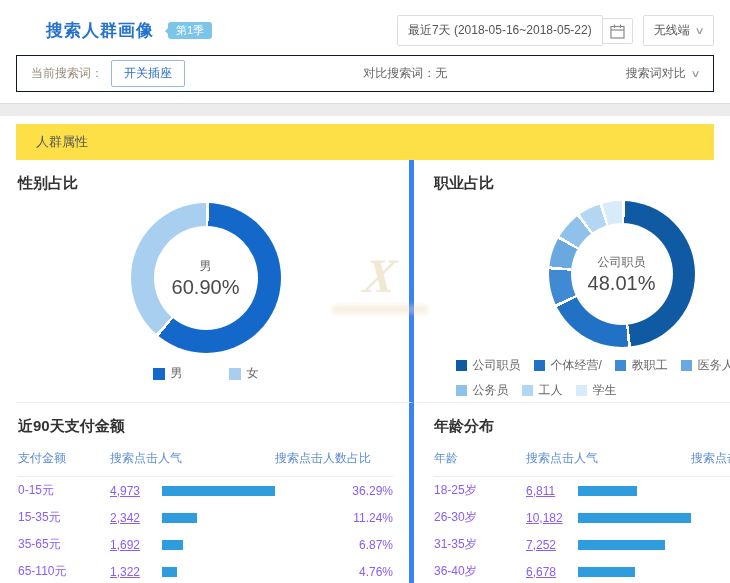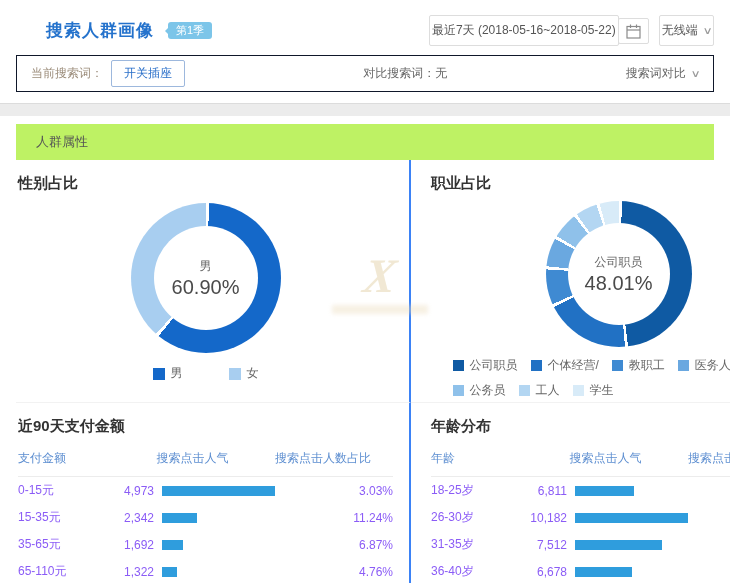--- a/index.html
+++ b/index.html
@@ -8,46 +8,46 @@
 
   
   .top { display:flex; align-items:center; justify-content:space-between; padding:15px 16px 9px 18px; }
   .title-group { display:flex; align-items:center; }
   .page-title { font-size:17px; font-weight:bold; color:#2472cc; letter-spacing:1px;margin-left:28px; }
   .badge { position:relative; margin-left:14px; background:#7cc5e9; color:#fff; font-size:11px;
            padding:3px 8px; border-radius:3px; line-height:1; }
   .badge::before { content:""; position:absolute; left:-8px; top:4px; border:5px solid transparent;
            border-right-color:#7cc5e9; }
   .ctrls { display:flex; align-items:center; }
-  .ctrl { border:1px solid #ddd; background:#fff; color:#555; font-size:12px; padding:6px 2px;
+  .ctrl { border:1px solid #ddd; background:#fff; color:#555; font-size:12px; padding:6px 10px;
           border-radius:2px; display:flex; align-items:center; cursor:pointer; }
   .cal-btn { margin-left:-1px; padding:5px 7px 4px; }
   .terminal { margin-left:10px; }
   .caret { color:#999; font-size:10px; margin-left:6px; transform:scaleX(1.4); display:inline-block; }
   .cal-svg { display:block; }
 
   
   .filter-bar { margin:0 16px; border:1px solid #0f172a; display:flex; align-items:center;
                 justify-content:space-between; padding:6px 14px; height:37px; font-size:12px; }
   .fb-left { display:flex; align-items:center; }
   .current-label { color:#9c8d7b; }
   .keyword-btn { border:1px solid #9db8dd; color:#2a6fc9; background:#fff; font-size:12px;
                  padding:4px 12px; margin-left:8px; border-radius:2px; cursor:pointer; }
   .compare-label { color:#666; }
   .compare-link { color:#666; cursor:pointer; display:flex; align-items:center; }
 
   .gray-strip { height:13px; background:#ececec; border-top:1px solid #dcdcdc; margin-top:11px; }
 
   
   .content { padding:8px 16px 0; }
-  .section-bar { background:#bef264; color:#555; font-size:13px; padding:9px 20px; }
+  .section-bar { background:#fde047; color:#555; font-size:13px; padding:9px 20px; }
 
   .panels { display:grid; grid-template-columns:1fr 1fr; }
   .panel { padding:14px 6px 0 2px; position:relative; }
-  .p-tl, .p-bl { border-right:2px solid #3b82f6; padding-right:16px; }
+  .p-tl, .p-bl { border-right:5px solid #3b82f6; padding-right:16px; }
   .p-tr, .p-br { padding-left:20px; }
   .p-tl, .p-tr { height:242px; }
   .p-bl, .p-br { border-top:1px solid #f2f2f2; }
   .panel h3 { font-size:15px; font-weight:bold; color:#333; margin-bottom:6px; }
 
   
   .donut-wrap { display:flex; flex-direction:column; align-items:center; }
   .donut { position:relative; border-radius:50%; }
   .donut-lg { width:150px; height:150px; margin-top:4px; }
   .donut-sm { width:146px; height:146px; margin-top:2px; }
@@ -64,26 +64,26 @@
   .legend-occ { width:332px; justify-content:flex-start; row-gap:8px; margin-top:10px; }
   .lg-item { display:inline-flex; align-items:center; margin-right:13px; cursor:pointer; }
   .legend-gender .lg-item { margin-right:0; }
   .chip { width:12px; height:12px; display:inline-block; margin-right:6px; }
   .legend-occ .chip { width:11px; height:11px; }
 
   
   .bar-table { font-size:12px; }
   .thead { display:flex; color:#5e8fd1; padding:8px 0 9px; border-bottom:1px solid #ececec; }
   .th0 { width:92px; }
-  .th1 { flex:1;text-align:center; }
+  .th1 { flex:1; }
   .th2 { width:118px; }
   .trow { display:flex; align-items:center; padding:5px 0; color:#8b5cf6; }
   .tlabel { width:92px; }
   .tmid { flex:1; display:flex; align-items:center; }
-  .tnum { width:44px; text-align:right; }
+  .tnum { width:44px; text-align:left;text-decoration:underline; }
   .tbar { height:10px; background:#2f9ddd; margin-left:8px; display:inline-block; }
   .tpct { width:118px; text-align:right; }
 
   
   .watermark { position:absolute; left:328px; top:250px; width:104px; text-align:center;
                pointer-events:none; z-index:5; }
   .wm-x { font-family:"Liberation Serif","DejaVu Serif",serif; font-style:italic; font-weight:bold;
           font-size:48px; color:#e6d7b2; opacity:.55; transform:skewX(-8deg); line-height:1.1; }
   .wm-line { width:96px; height:9px; margin:2px auto 0; background:#ead9b6; opacity:.38; filter:blur(2px); }
 </style>
@@ -206,21 +206,21 @@
             <span class="th th0">支付金额</span>
             <span class="th th1">搜索点击人气</span>
             <span class="th th2">搜索点击人数占比</span>
           </div>
           <div class="trow">
             <span class="tlabel">0-15元</span>
             <span class="tmid">
               <span class="tnum">4,973</span>
               <span class="tbar" style="width: 113px;"></span>
             </span>
-            <span class="tpct">3.03%</span>
+            <span class="tpct">36.29%</span>
           </div>
           <div class="trow">
             <span class="tlabel">15-35元</span>
             <span class="tmid">
               <span class="tnum">2,342</span>
               <span class="tbar" style="width: 35px;"></span>
             </span>
             <span class="tpct">11.24%</span>
           </div>
           <div class="trow">
@@ -262,21 +262,21 @@
             <span class="tlabel">26-30岁</span>
             <span class="tmid">
               <span class="tnum">10,182</span>
               <span class="tbar" style="width: 113px;"></span>
             </span>
             <span class="tpct">28.99%</span>
           </div>
           <div class="trow">
             <span class="tlabel">31-35岁</span>
             <span class="tmid">
-              <span class="tnum">7,512</span>
+              <span class="tnum">7,252</span>
               <span class="tbar" style="width: 87px;"></span>
             </span>
             <span class="tpct">22.28%</span>
           </div>
           <div class="trow">
             <span class="tlabel">36-40岁</span>
             <span class="tmid">
               <span class="tnum">6,678</span>
               <span class="tbar" style="width: 57px;"></span>
             </span>

